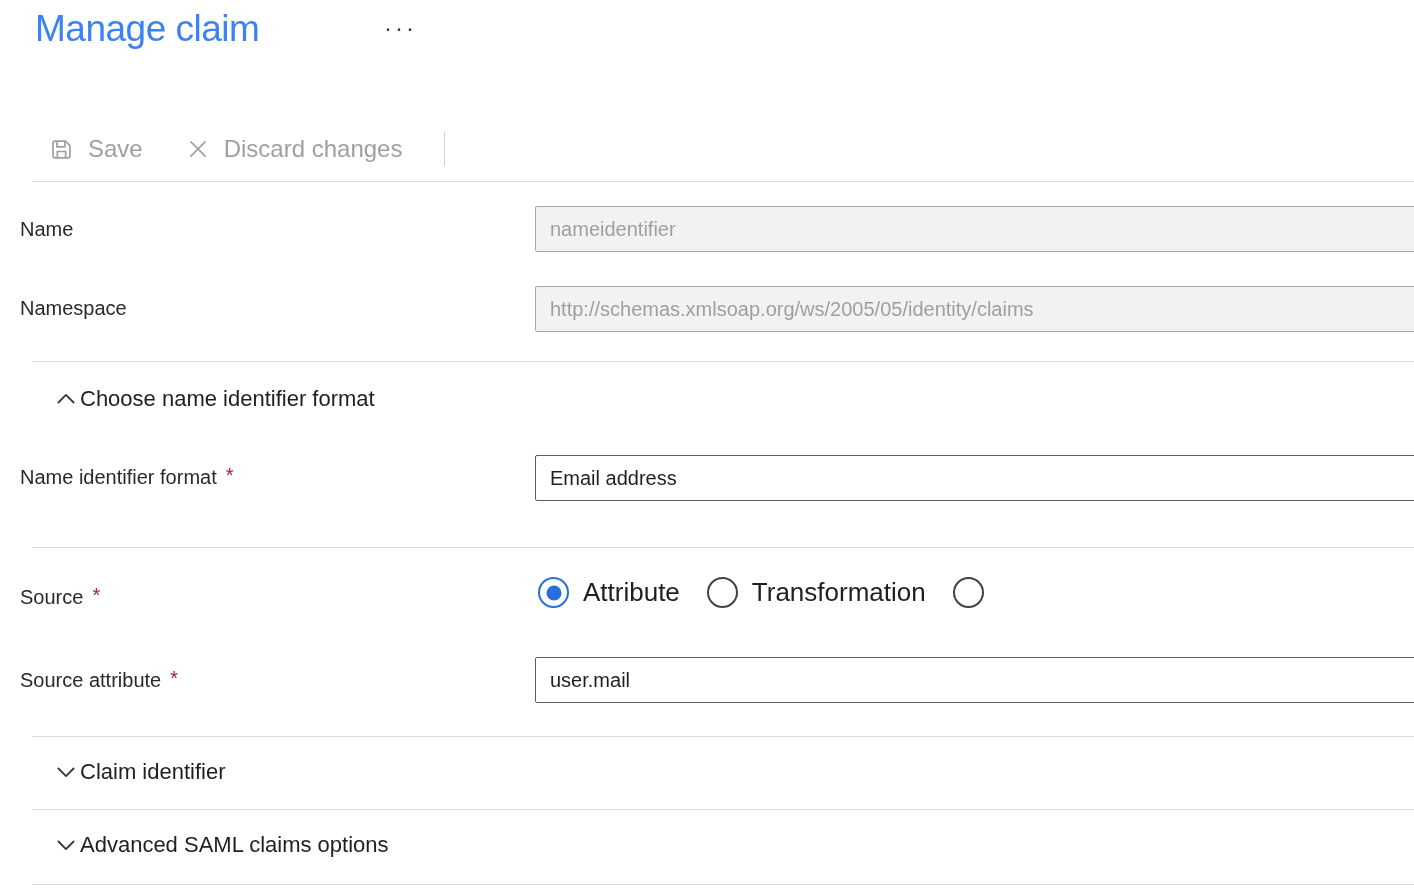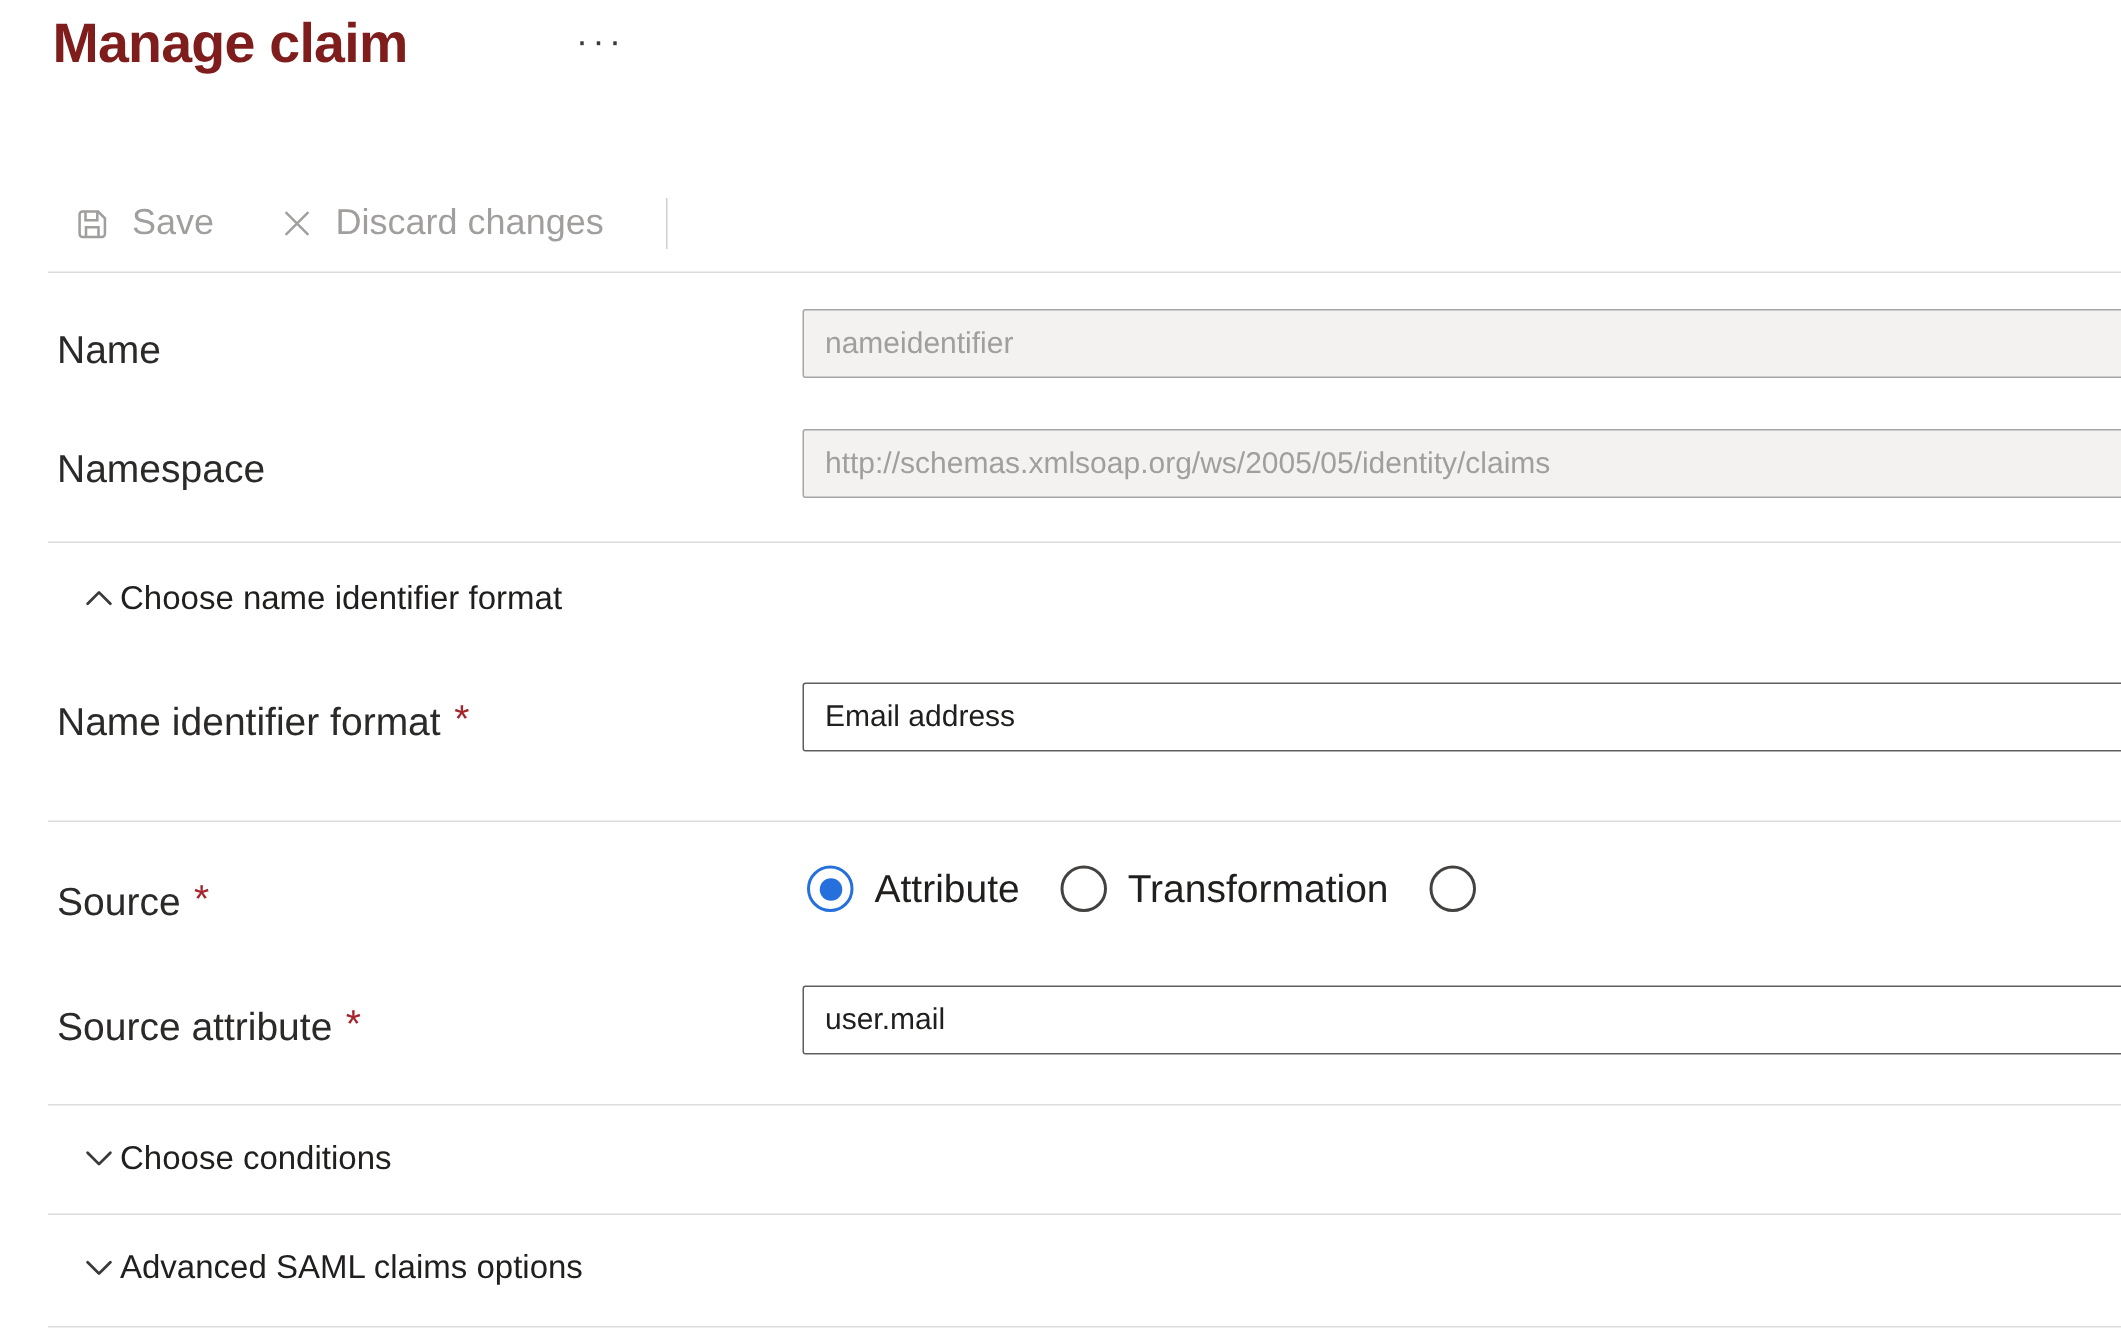--- a/index.html
+++ b/index.html
@@ -15,23 +15,23 @@
     background: #ffffff;
     overflow: hidden;
   }
 
   
   .page-title {
     position: absolute;
     left: 35px;
     top: 8px;
     font-size: 37px;
-    font-weight: 700;
+    font-weight: 400;
     letter-spacing: -0.5px;
-    color: #7f1d1d;
+    color: #3b82f6;
   }
   .title-ellipsis {
     position: absolute;
     left: 384px;
     top: 14px;
     font-size: 24px;
     letter-spacing: 3px;
     color: #3b3a39;
     cursor: pointer;
     user-select: none;
@@ -72,22 +72,22 @@
     position: absolute;
     left: 32px;
     right: 0;
     height: 1px;
     background: #dcdcdc;
   }
 
   
   .row-label {
     position: absolute;
-    left: 38px;
-    font-size: 26px;
+    left: 20px;
+    font-size: 20px;
     color: #2b2a29;
     white-space: nowrap;
   }
   .req {
     color: #a4262c;
     margin-left: 9px;
     position: relative;
     top: -2px;
   }
   .field {
@@ -250,21 +250,21 @@
   <input class="field enabled" style="top: 657px;" value="user.mail">
 
   <div class="hr" style="top:736px"></div>
 
   <div class="section-header" style="top:758px">
     <span class="chev">
       <svg width="28" height="28" viewBox="0 0 24 24" fill="none" stroke="#3b3a39" stroke-width="1.6" stroke-linecap="round" stroke-linejoin="round">
         <path d="M5.5 9 L12 15.5 L18.5 9"></path>
       </svg>
     </span>
-    <span>Choose conditions</span>
+    <span>Claim identifier</span>
   </div>
 
   <div class="hr" style="top:809px"></div>
 
   <div class="section-header" style="top:831px">
     <span class="chev">
       <svg width="28" height="28" viewBox="0 0 24 24" fill="none" stroke="#3b3a39" stroke-width="1.6" stroke-linecap="round" stroke-linejoin="round">
         <path d="M5.5 9 L12 15.5 L18.5 9"></path>
       </svg>
     </span>

